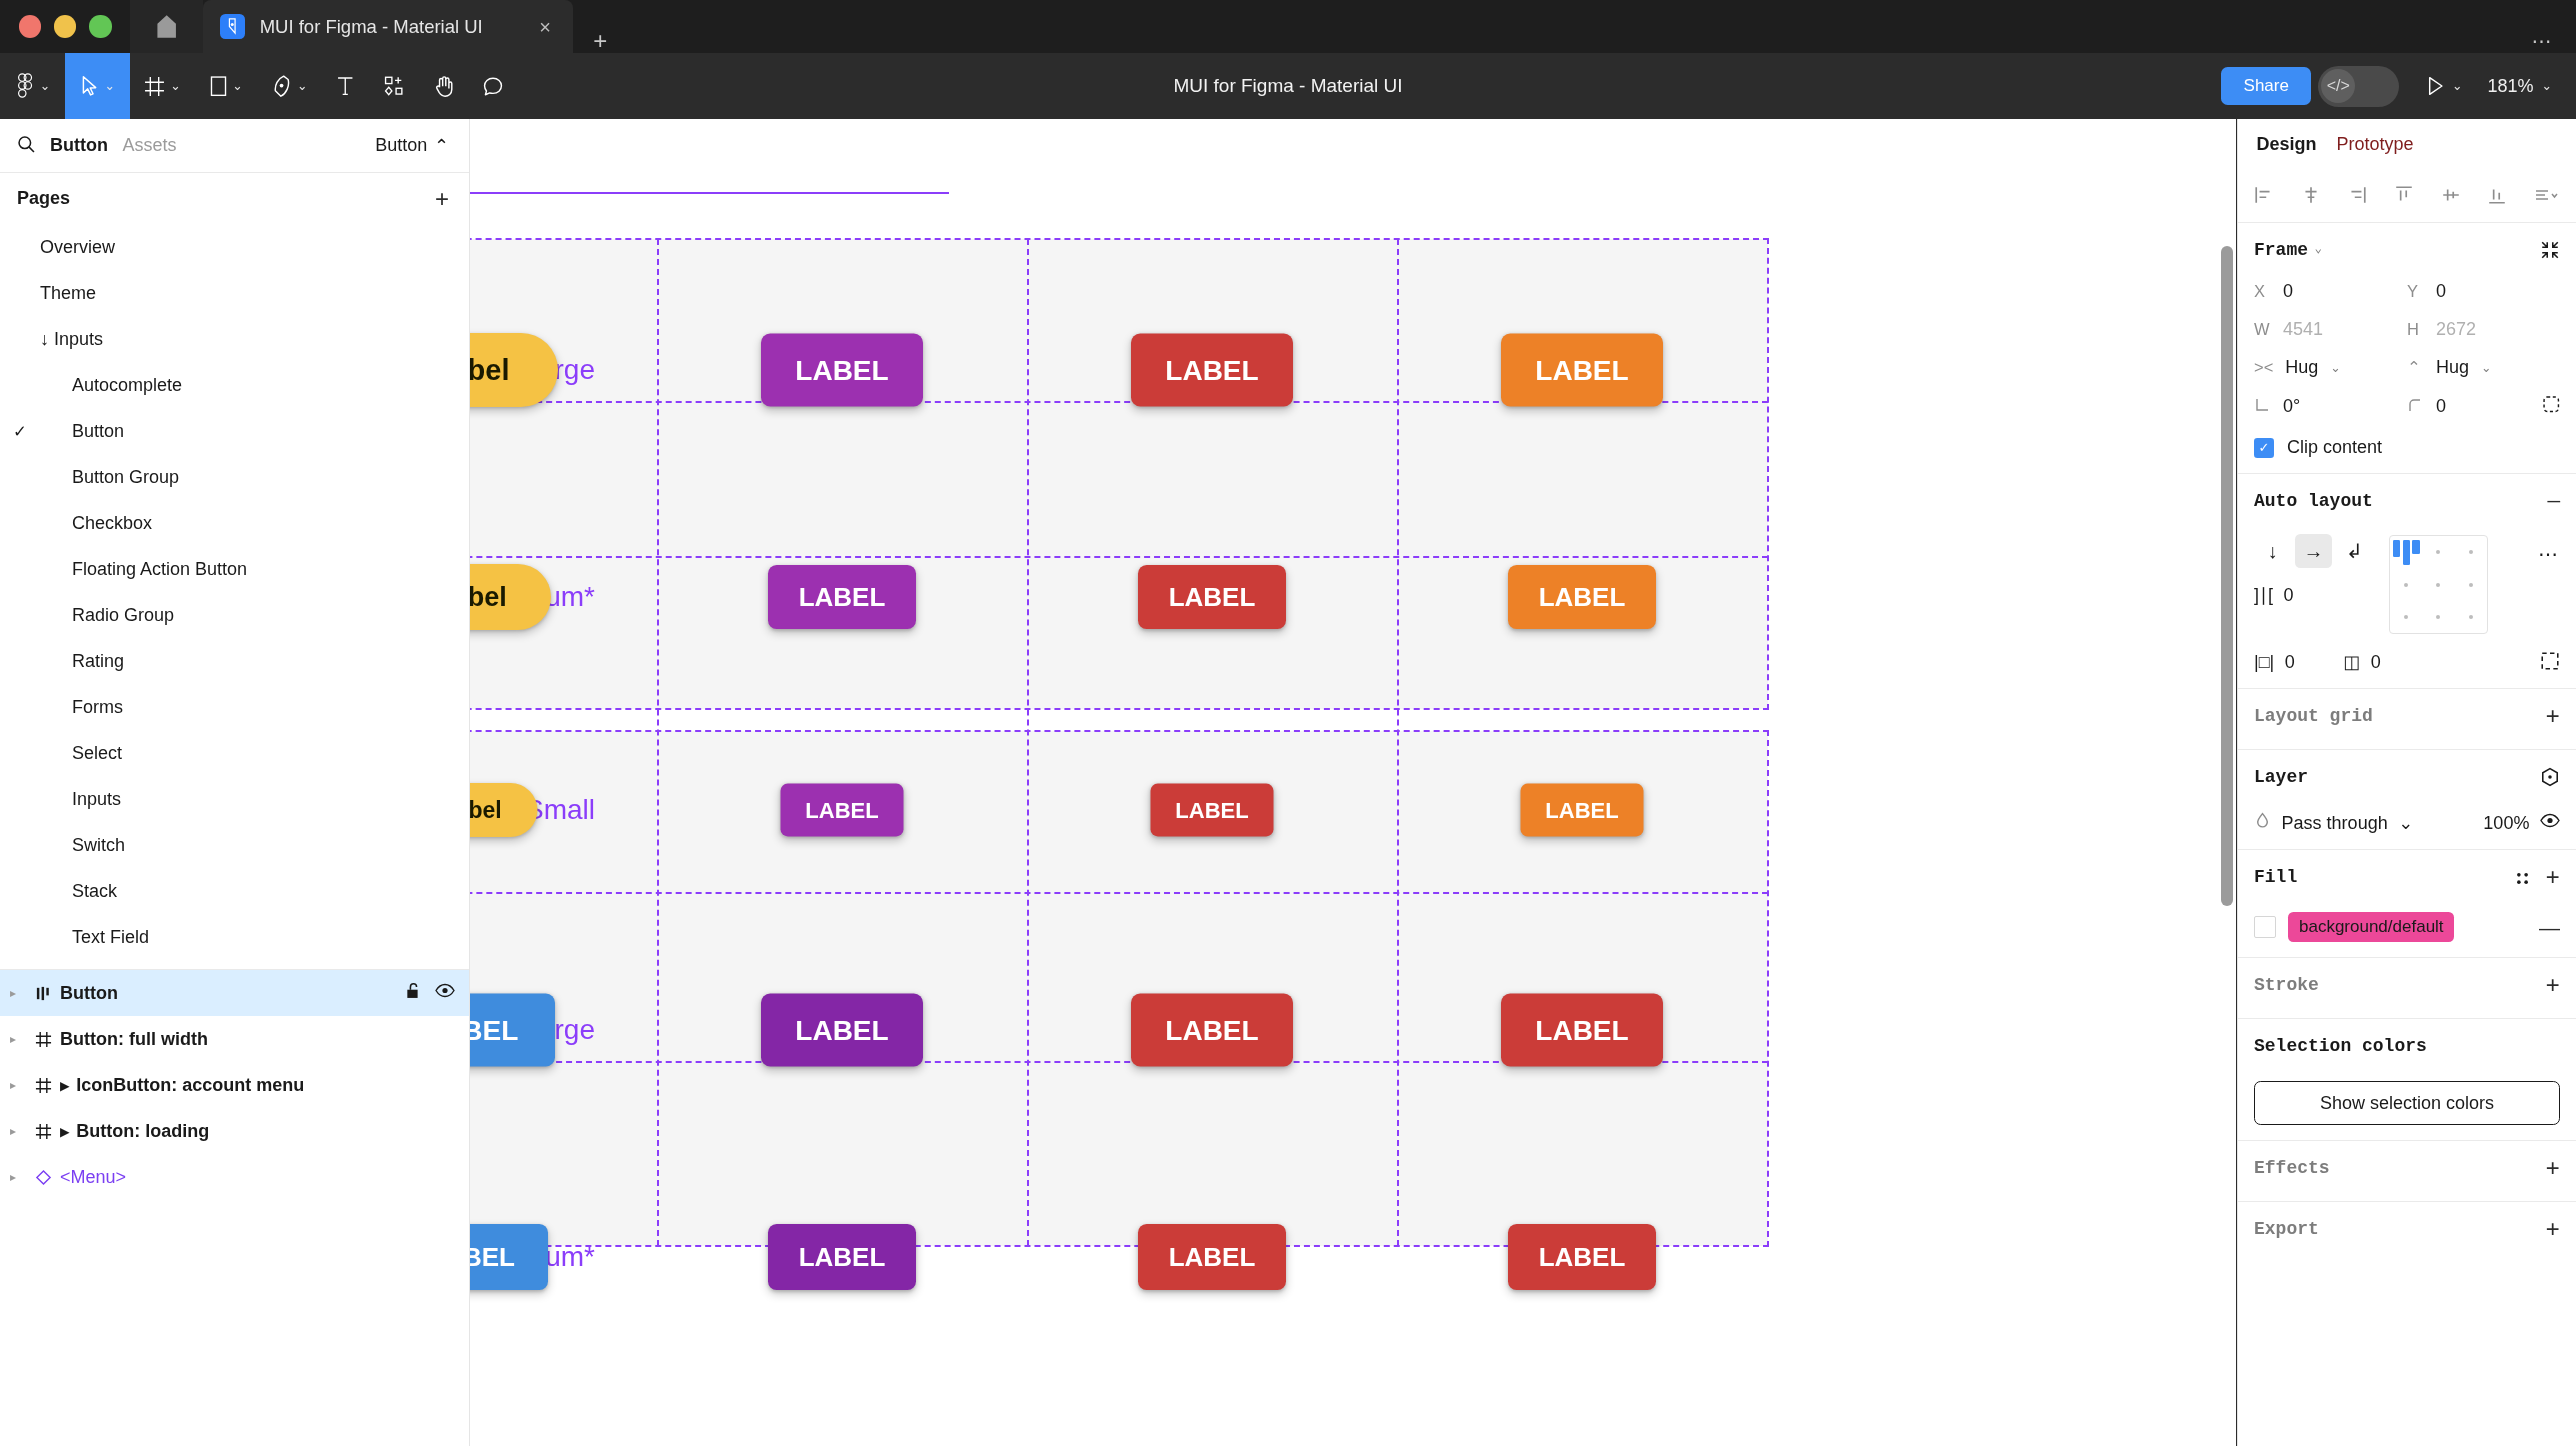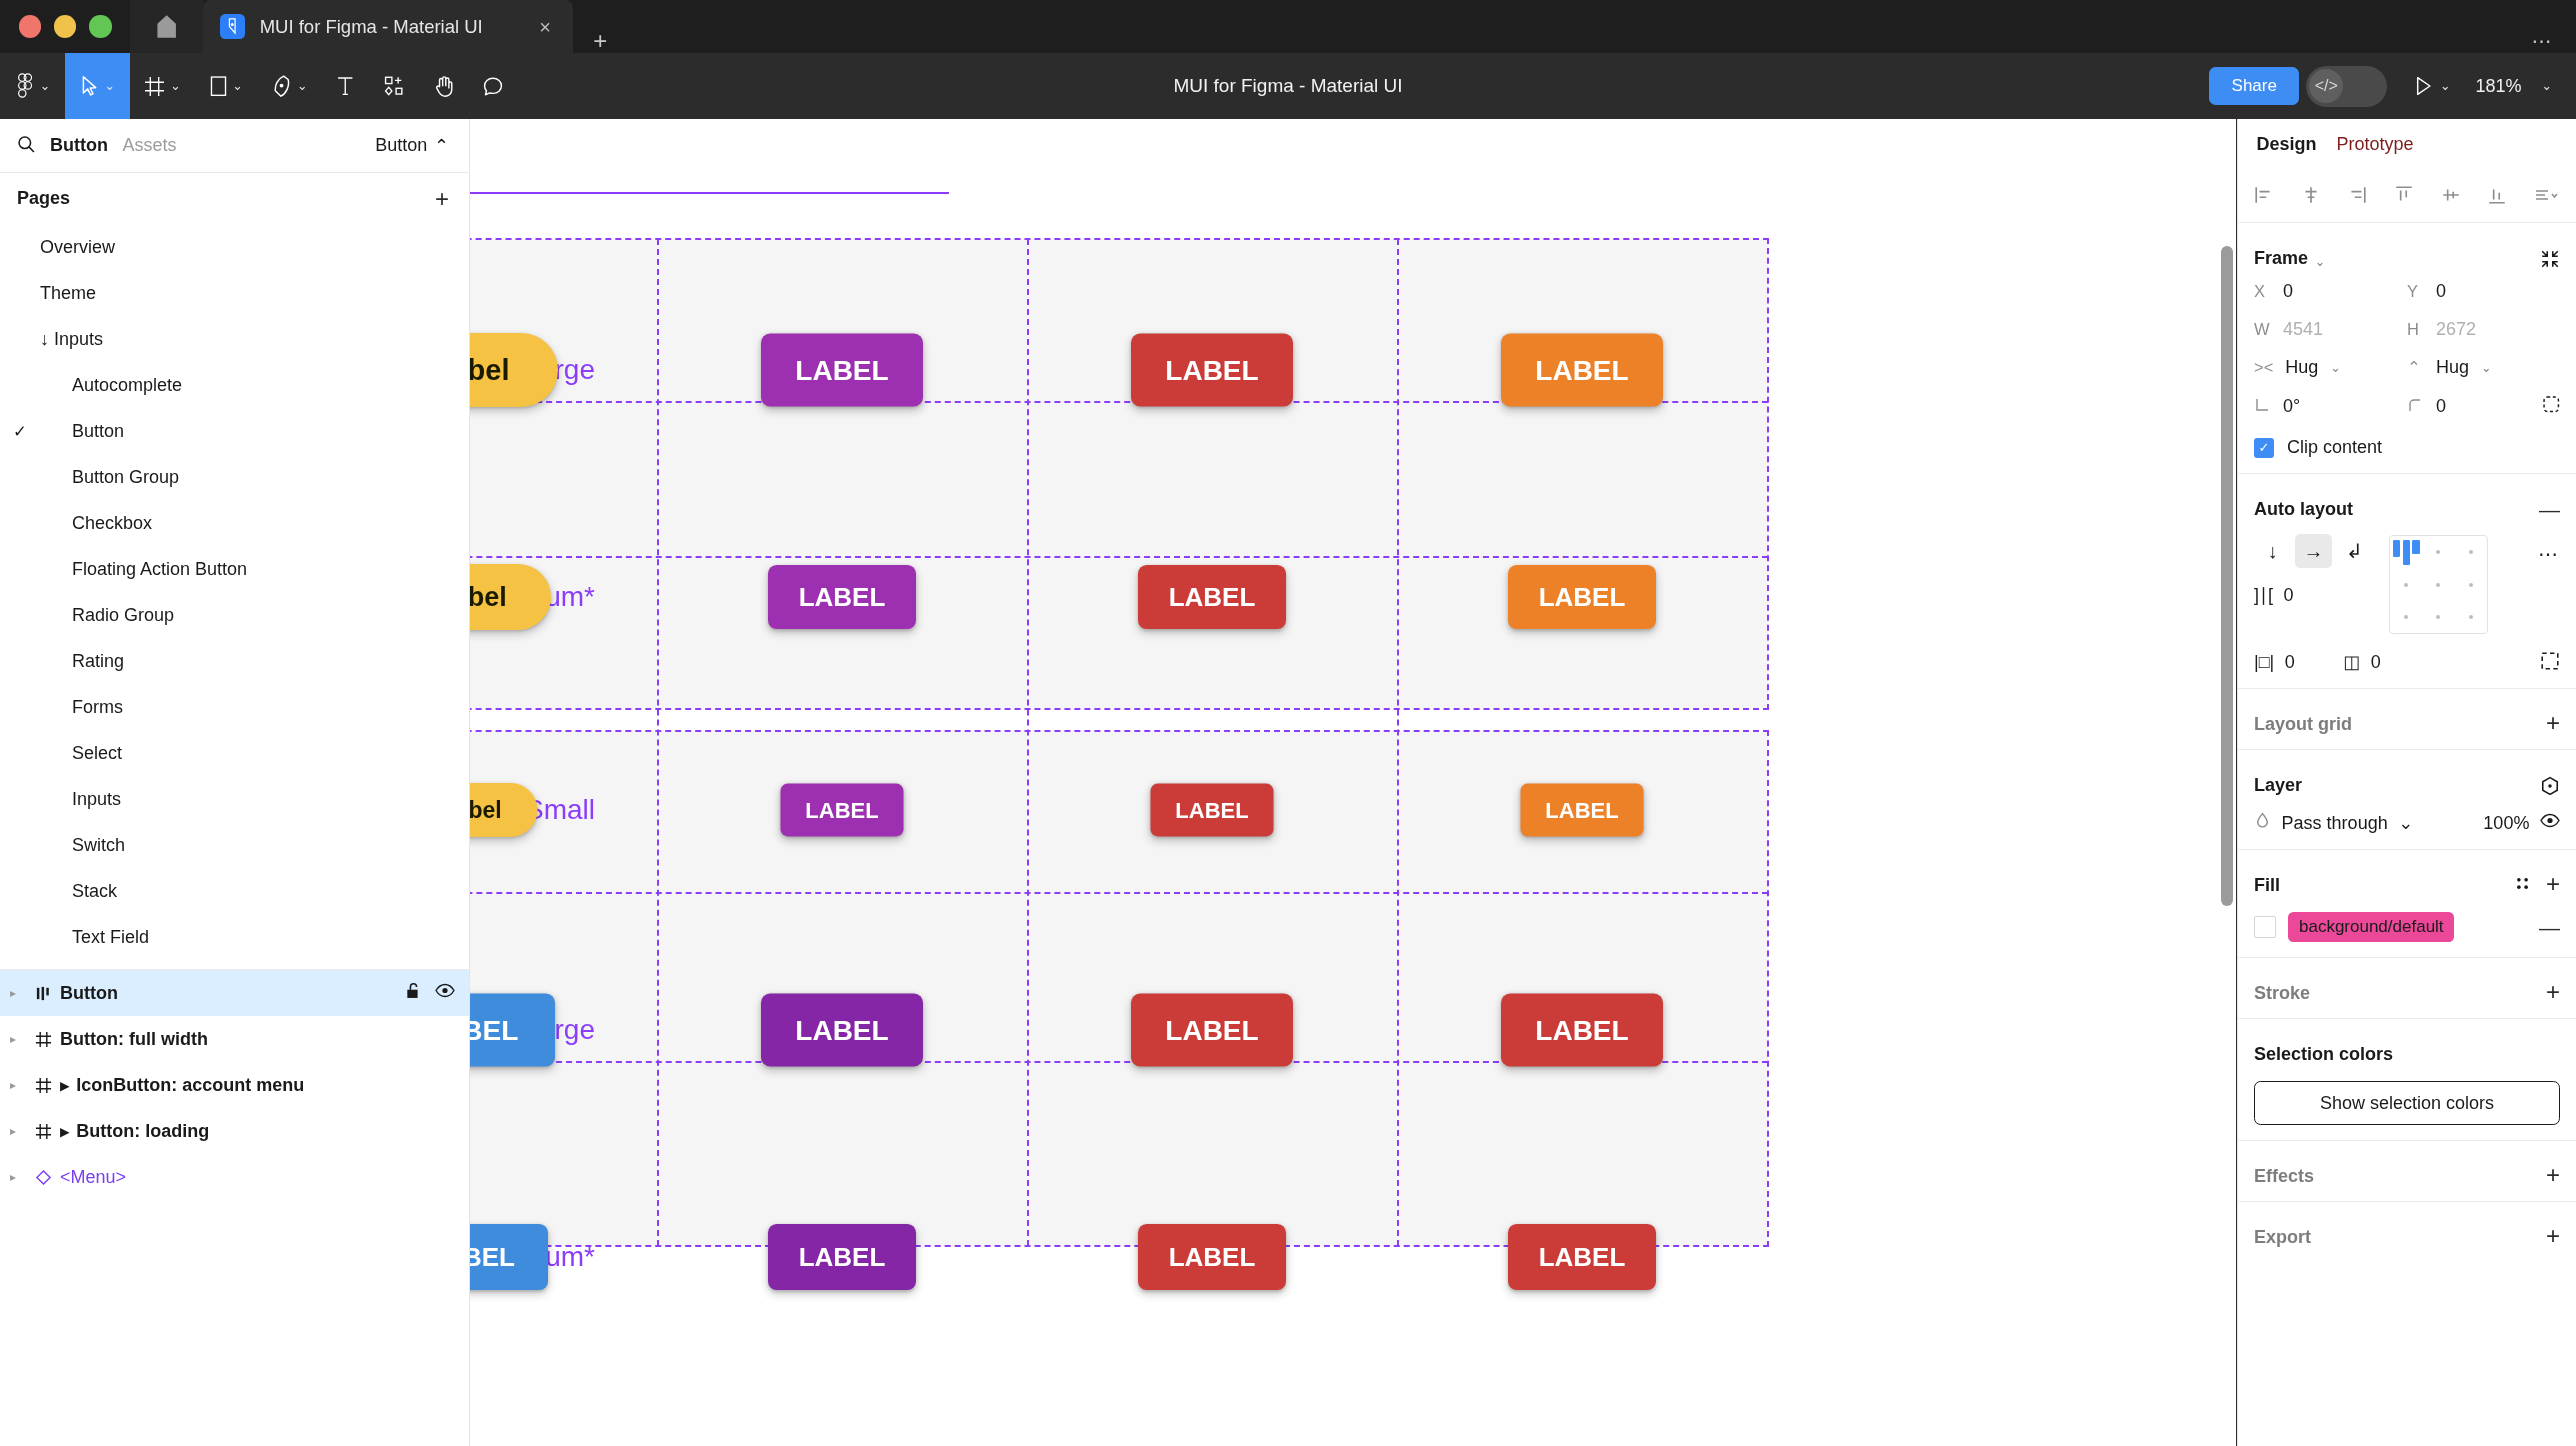--- a/index.html
+++ b/index.html
@@ -109,21 +109,21 @@
     width: 34px; height: 34px; border-radius: 50%;
     background: #5f5f5f; color: #d8d8d8;
     display: flex; align-items: center; justify-content: center;
     font-size: 16px;
   }
   .present-btn {
     display: flex; align-items: center; gap: 8px;
     padding: 0 9.2px 0 20px; cursor: pointer;
   }
   .zoom-ctl {
-    display: flex; align-items: center; gap: 20px;
+    display: flex; align-items: center; gap: 8px;
     padding: 0 4px 0 9.2px; cursor: pointer;
   }
   .zoom-val { color: #f0f0f0; font-size: 18px; }
 
   
   .left-panel {
     position: absolute; top: 119px; left: 0;
     width: 470px; height: 1328px;
     background: #ffffff;
     border-right: 0.7px solid #e5e5e5;
@@ -269,21 +269,21 @@
     justify-content: space-between; padding: 0 16px;
     border-bottom: 0.7px solid #eaeaea;
   }
   .align-btn { cursor: pointer; color: #8d8d8d; }
 
   .section {
     padding: 17px 16px 14.5px 16px;
     border-bottom: 0.7px solid #eaeaea;
   }
   .section-head {
-    display: flex; align-items: flex-end; height: 29px;
+    display: flex; align-items: flex-start; height: 29px; font-family: Liberation Mono, monospace;
   }
   .section-title { font-size: 18px; font-weight: bold; color: #1a1a1a; }
   .section-title.muted { color: #7d7d7d; }
   .section-actions { margin-left: auto; display: flex; gap: 14.5px; align-items: center; color: #2b2b2b; }
   .icon-btn { cursor: pointer; line-height: 1; display: flex; align-items: center; }
 
   .prop-grid {
     display: grid; grid-template-columns: 1fr 1fr;
     row-gap: 17px; margin-top: 12px;
   }

